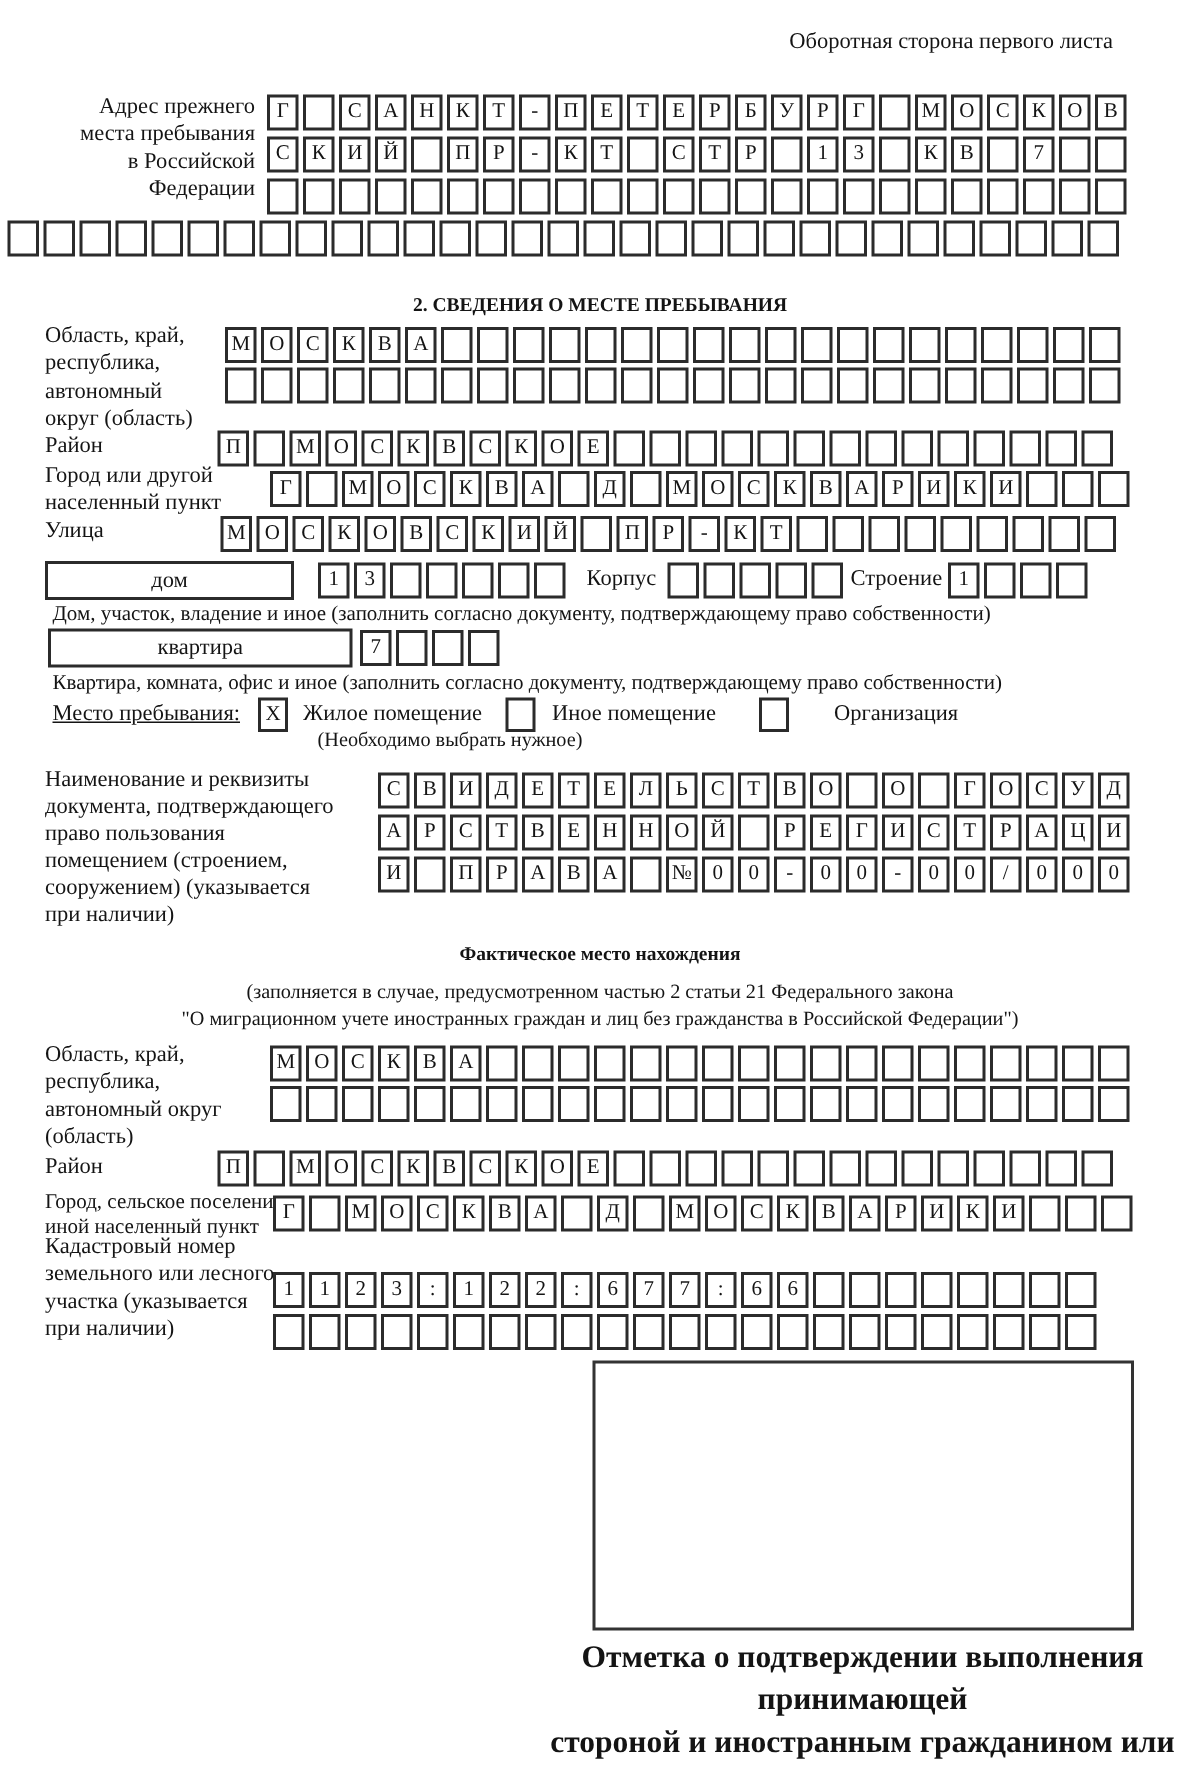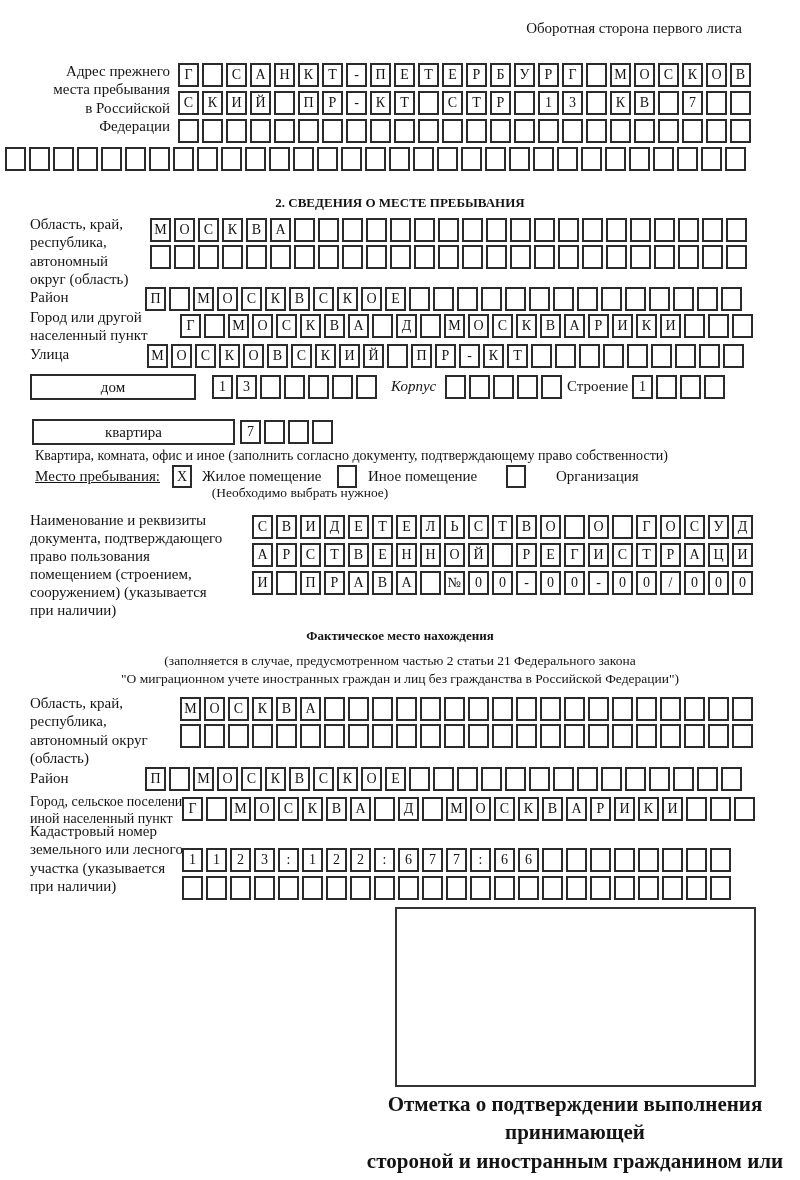--- a/index.html
+++ b/index.html
@@ -294,35 +294,36 @@
   <div class="abs wbox" style="left:30px;top:374px;width:166px;height:26px;">дом</div>
   <div class="abs cells" style="left:212px;top:375px;">
       <span class="cell">1</span>
       <span class="cell">3</span>
       <span class="cell"></span>
       <span class="cell"></span>
       <span class="cell"></span>
       <span class="cell"></span>
       <span class="cell"></span>
     </div>
-  <div class="abs inline-lbl" style="left:391px;top:378px;font-style:italic;">Корпус</div>
+  <div class="abs inline-lbl" style="left:391px;top:378px;">Корпус</div>
   <div class="abs cells" style="left:445px;top:375px;">
       <span class="cell"></span>
       <span class="cell"></span>
       <span class="cell"></span>
       <span class="cell"></span>
       <span class="cell"></span>
     </div>
   <div class="abs inline-lbl" style="left:567px;top:378px;">Строение</div>
   <div class="abs cells" style="left:632px;top:375px;">
       <span class="cell">1</span>
       <span class="cell"></span>
       <span class="cell"></span>
       <span class="cell"></span>
     </div>
+  <div class="abs" style="left:35px;top:402px;font-size:14px;">Дом, участок, владение и иное (заполнить согласно документу, подтверждающему право собственности)</div>
 
   <div class="abs wbox" style="left:32px;top:419px;width:203px;height:26px;">квартира</div>
   <div class="abs cells" style="left:240px;top:420px;">
       <span class="cell">7</span>
       <span class="cell"></span>
       <span class="cell"></span>
       <span class="cell"></span>
     </div>
   <div class="abs" style="left:35px;top:448px;font-size:14px;">Квартира, комната, офис и иное (заполнить согласно документу, подтверждающему право собственности)</div>
 

